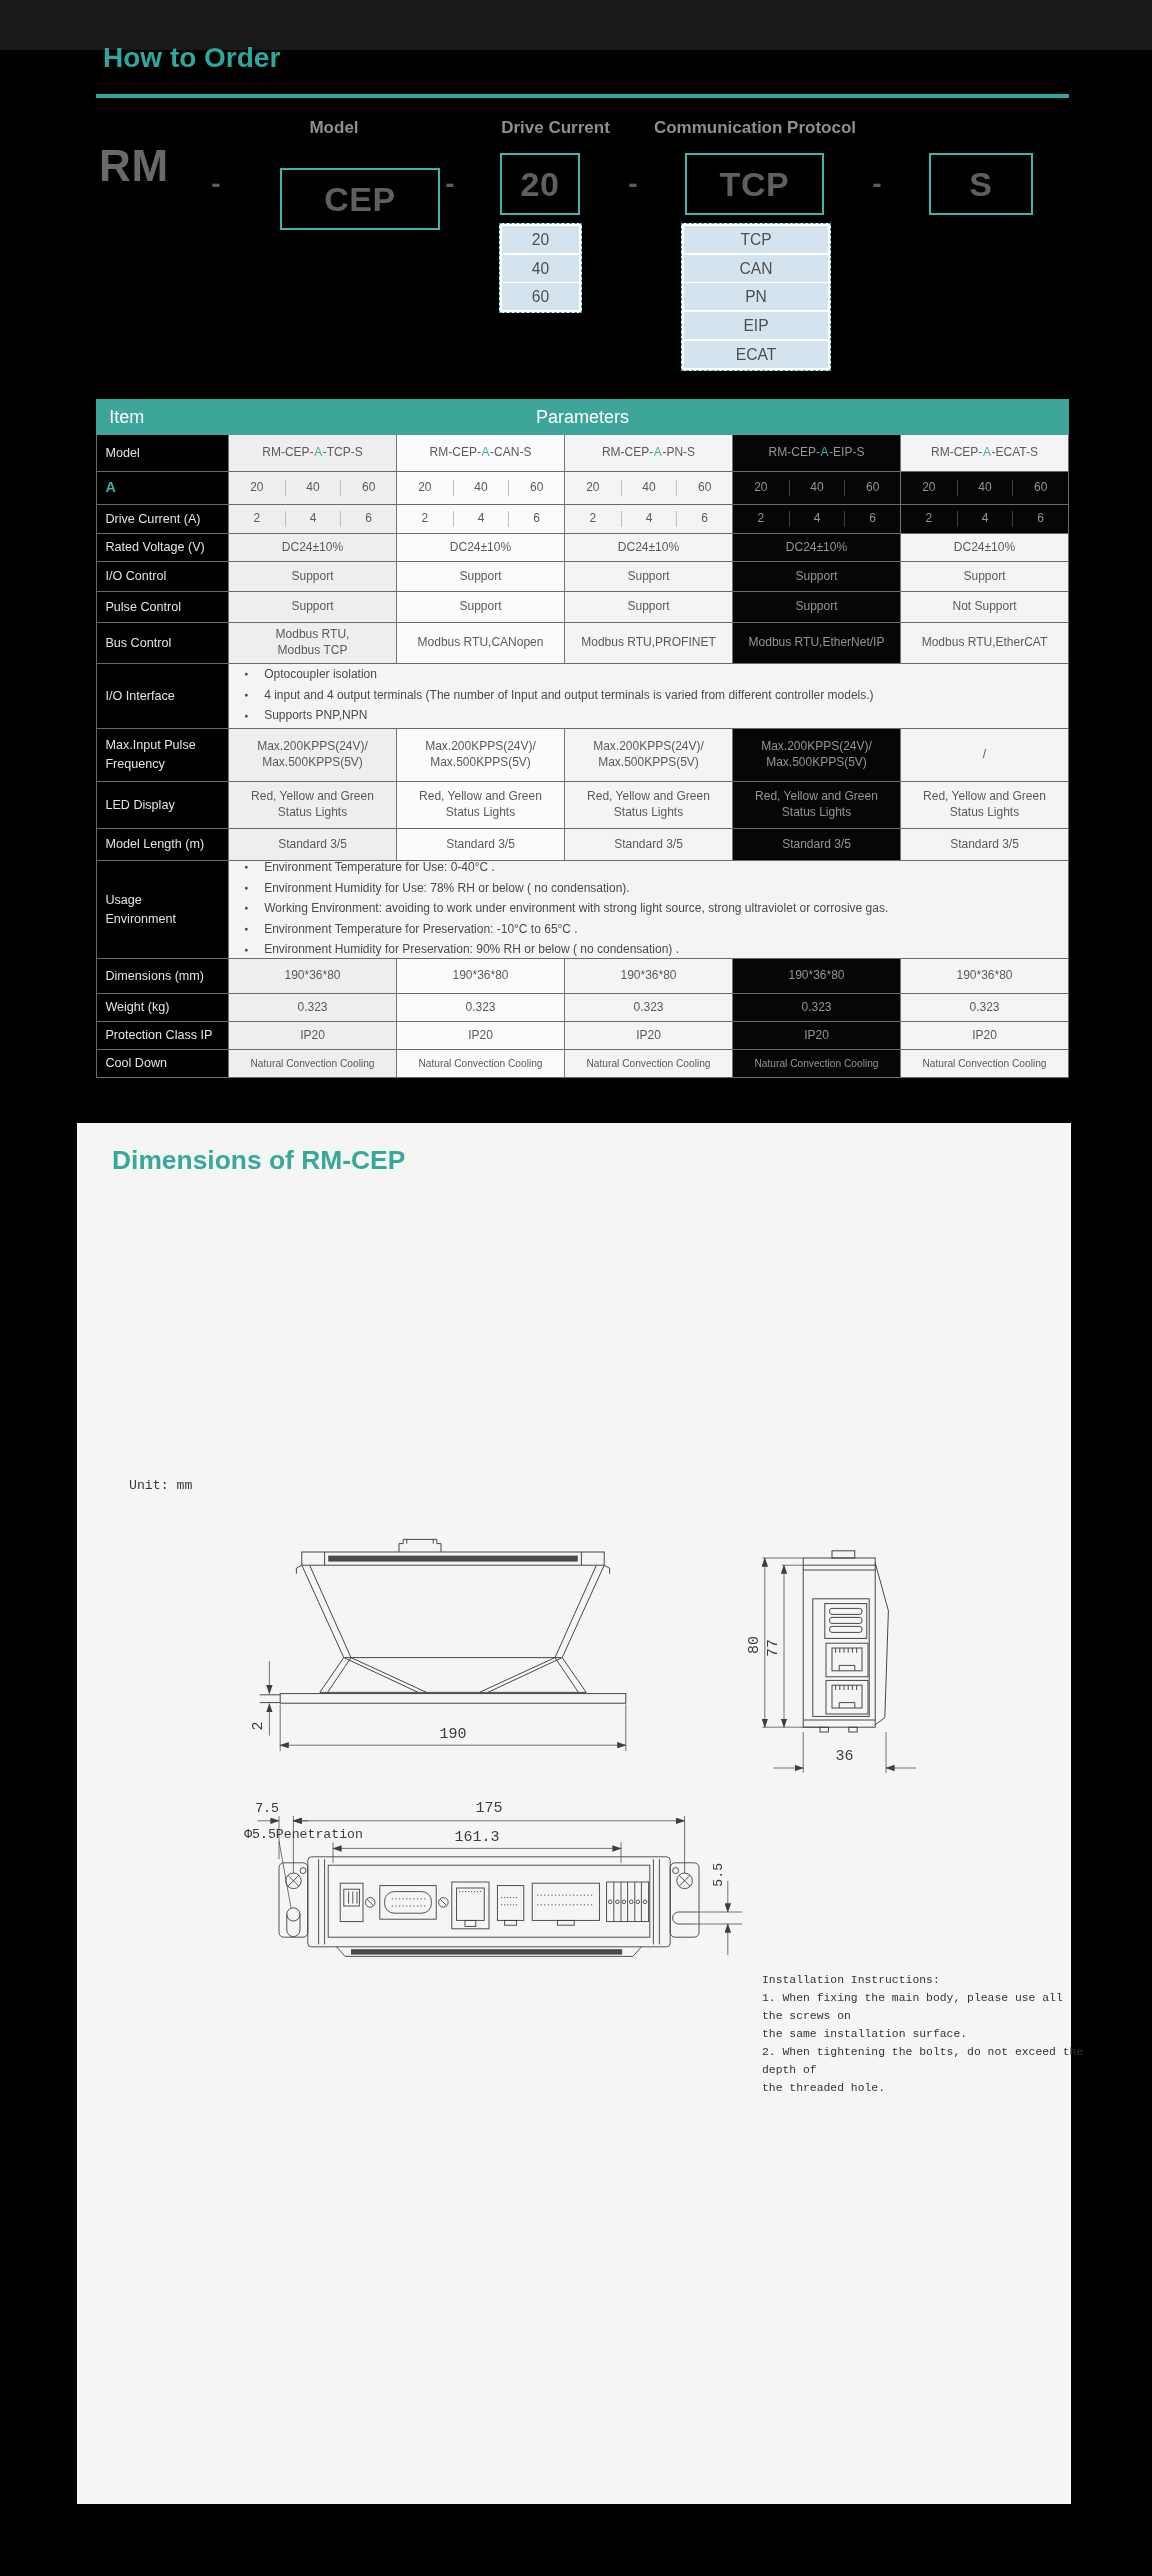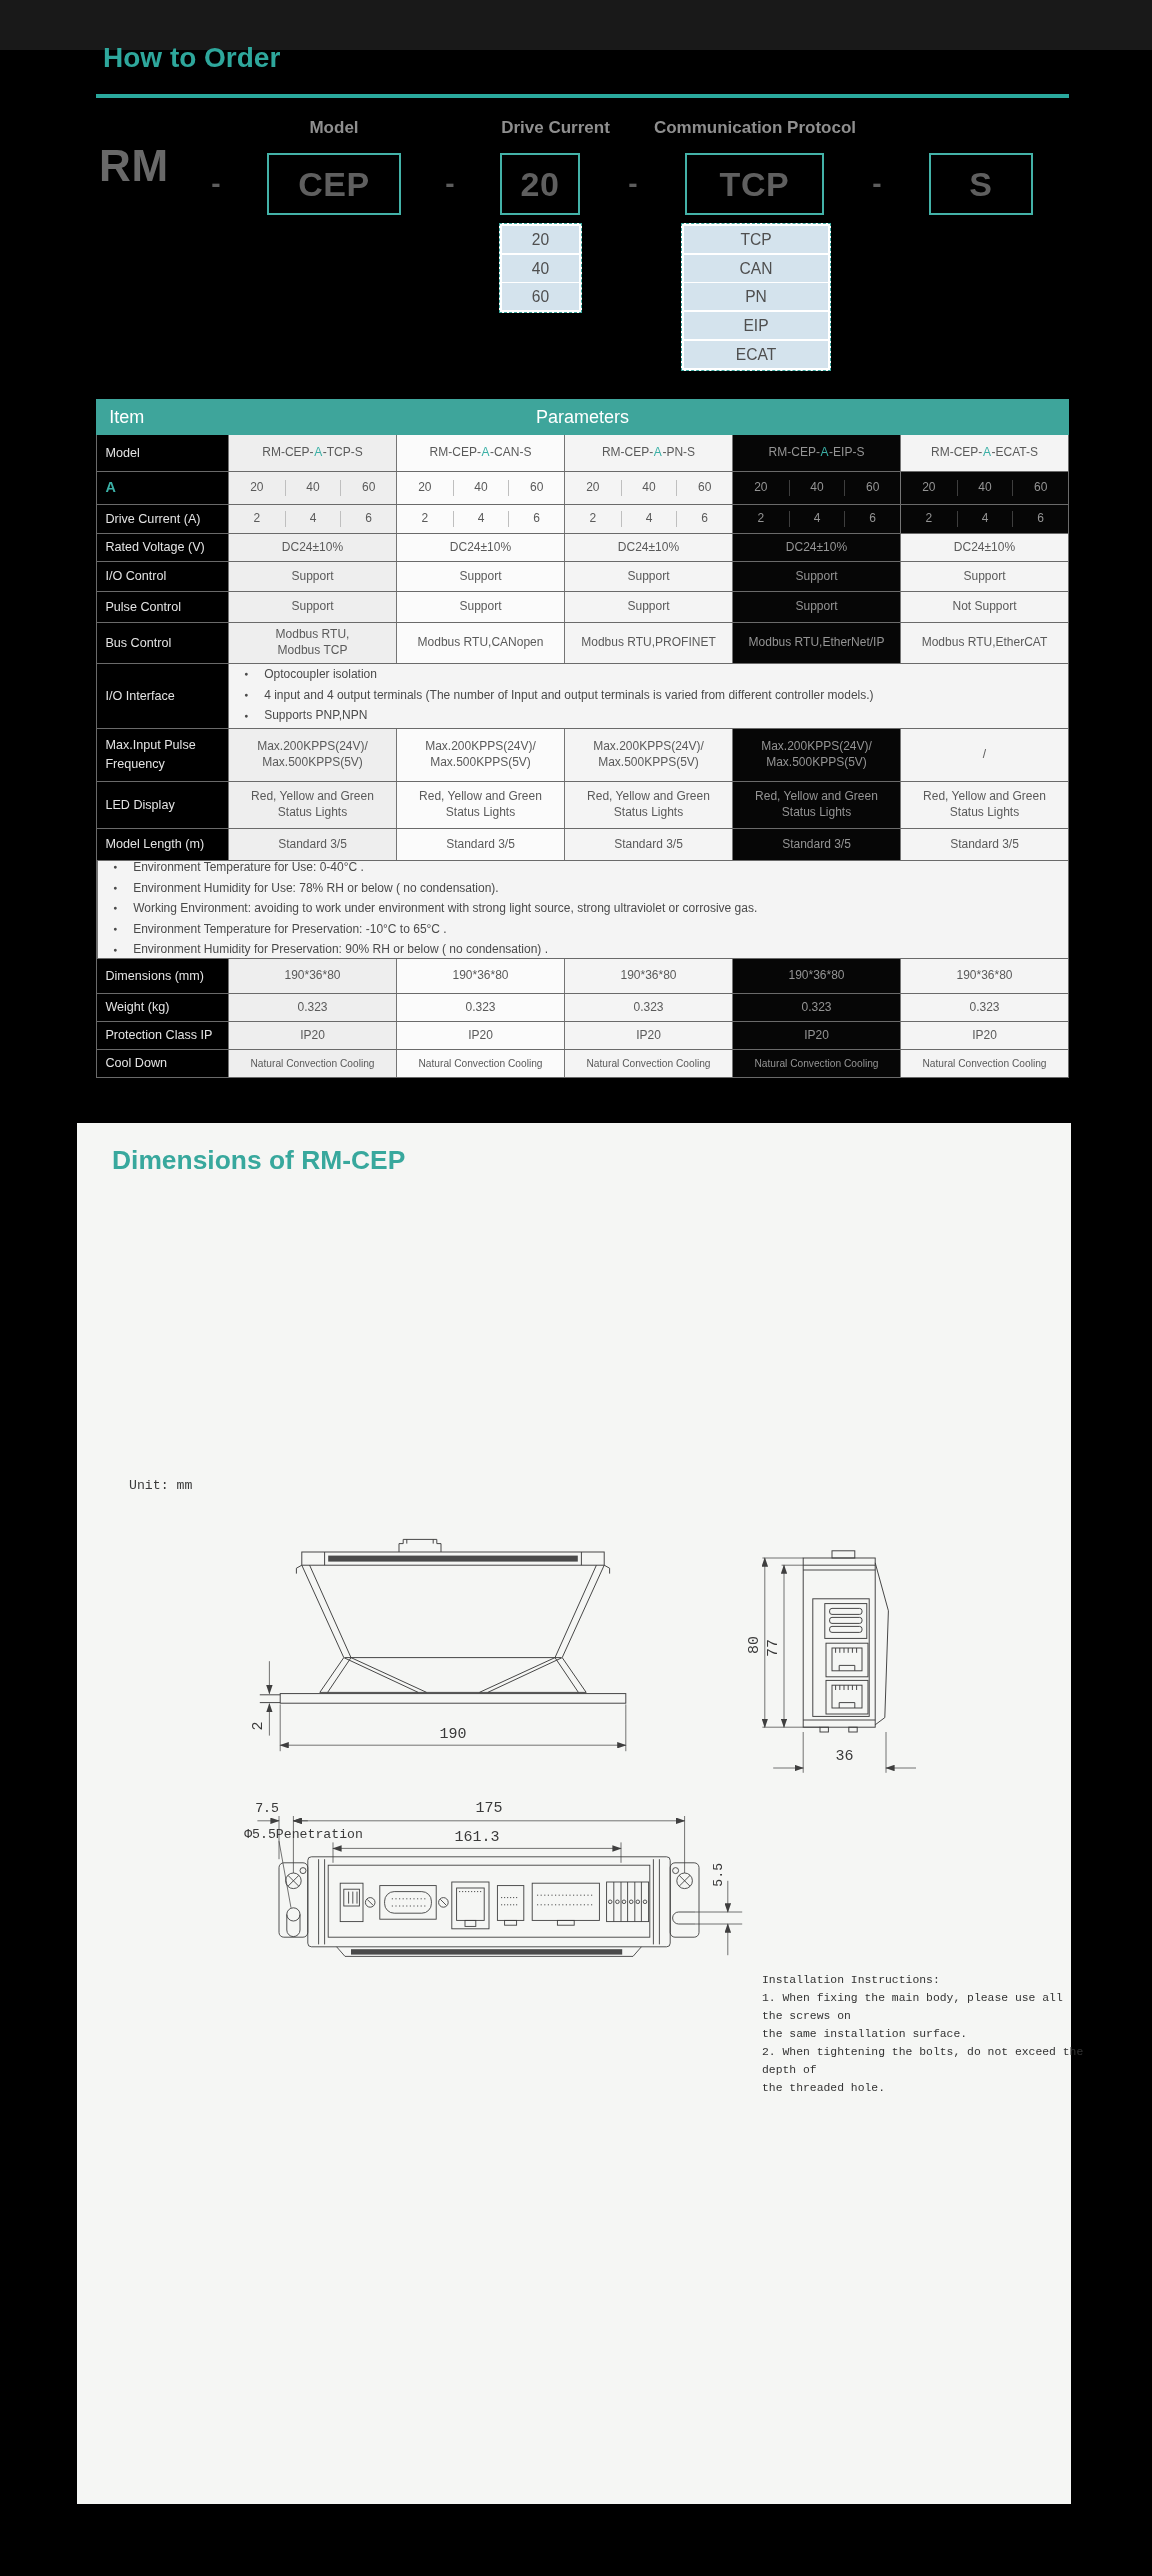--- a/index.html
+++ b/index.html
@@ -68,21 +68,21 @@
 
   <div class="hto-title">How to Order</div>
   <div class="hto-rule"></div>
 
   <div class="seg-label" style="left:334px;">Model</div>
   <div class="seg-label" style="left:540px;padding-left:31px;">Drive Current</div>
   <div class="seg-label" style="left:755px;">Communication Protocol</div>
 
   <div class="code-prefix">RM</div>
   <span class="code-dash" style="left:216px;">-</span>
-  <div class="code-box" style="left:267px;width:134px;">CEP</div>
+  <div class="code-box" style="left:280px;width:160px;margin-top:15px;">CEP</div>
   <span class="code-dash" style="left:450px;">-</span>
   <div class="code-box" style="left:500px;width:80px;">20</div>
   <span class="code-dash" style="left:633px;">-</span>
   <div class="code-box" style="left:685px;width:139px;">TCP</div>
   <span class="code-dash" style="left:877px;">-</span>
   <div class="code-box" style="left:929px;width:104px;">S</div>
 
   <div class="optgroup" style="left:499px;top:223px;width:83px;">
       <div class="opt">20</div>
       <div class="opt">40</div>
@@ -224,20 +224,22 @@
           <div class="slabel">Model Length (m)</div>
           <div class="scells">
             <div class="scell c0">Standard 3/5</div>
             <div class="scell c1">Standard 3/5</div>
             <div class="scell c2">Standard 3/5</div>
             <div class="scell c3 dark">Standard 3/5</div>
             <div class="scell c4">Standard 3/5</div>
           </div>
         </div>
         <div class="srow" style="height: 98px;">
+          <div class="slabel">Usage
+Environment</div>
           <div class="merged">
             <div class="bullet-line">
               <span class="bullet">●</span>
               <span>Environment Temperature for Use:  0-40°C .</span>
             </div>
             <div class="bullet-line">
               <span class="bullet">●</span>
               <span>Environment Humidity for Use: 78% RH or below ( no condensation).</span>
             </div>
             <div class="bullet-line">

